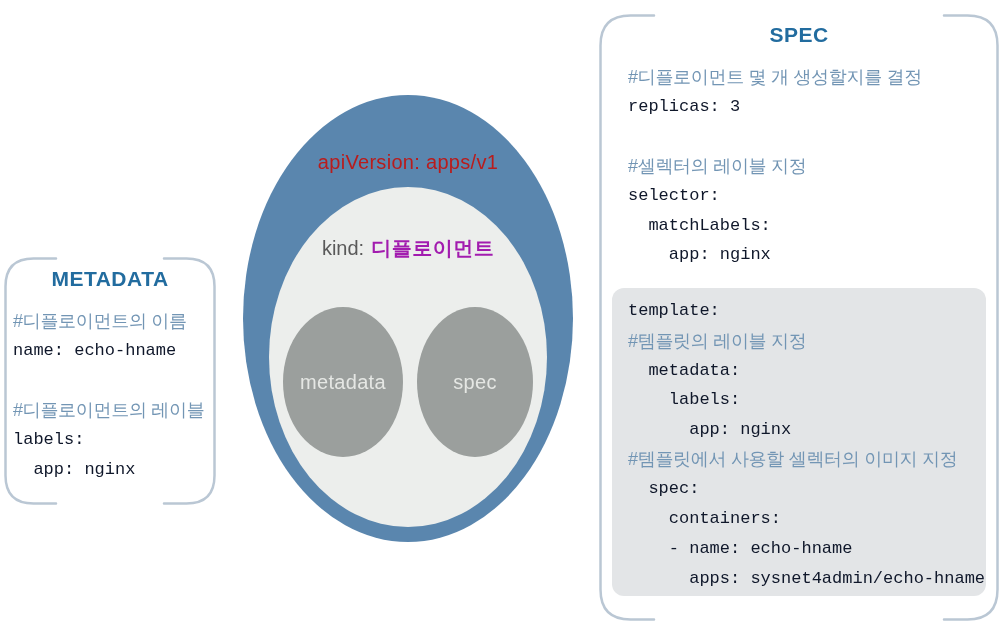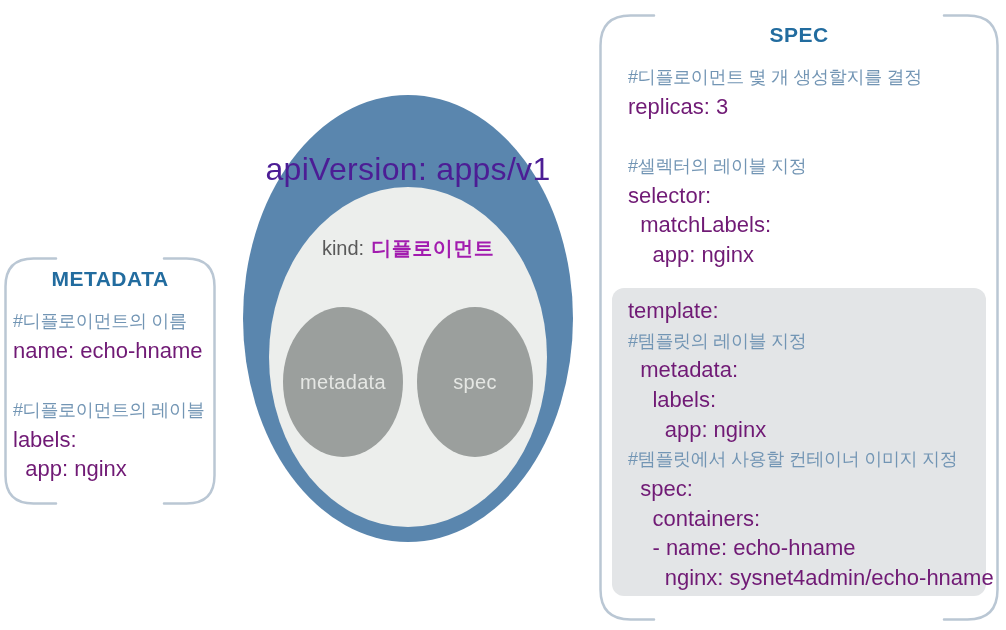--- a/index.html
+++ b/index.html
@@ -17,39 +17,39 @@
     position:absolute; left:0; right:0; text-align:center;
     font-size:21px; font-weight:700; color:#226c9f; letter-spacing:.5px;
   }
   .metadata-panel .panel-title { top:10px; }
   .spec-panel .panel-title { top:9px; }
   .lines { position:absolute; }
   .metadata-panel .lines { left:9px;  top:49px; right:2px; }
   .spec-panel .lines     { left:29px; top:48px; right:8px; }
   .line { height:29.7px; display:flex; align-items:center; white-space:pre; }
   .line.code {
-    font-family:Liberation Sans, sans-serif;
-    font-size:22px; color:#701a75;
+    font-family:Liberation Mono, monospace;
+    font-size:17px; color:#0f172a;
   }
   .line.comment { font-size:18px; color:#7295b4; letter-spacing:-0.3px; }
   .template-box {
     position:absolute; left:13px; top:274px; width:374px; height:308px;
     background:#e3e5e7; border-radius:12px; padding:8px 0 0 16px;
   }
   
   .ellipse { position:absolute; border-radius:50%; }
   .ellipse.blue  { left:243px; top:95px;  width:330px; height:447px; background:#5a86ae; }
   .ellipse.inner { left:269px; top:187px; width:278px; height:340px; background:#eceeec; }
   .ellipse.gray  { background:#9b9f9d; display:flex; align-items:center; justify-content:center; }
   .metadata-e { left:283px; top:307px; width:120px; height:150px; }
   .spec-e     { left:417px; top:307px; width:116px; height:150px; }
   .e-label { color:#e5e7e4; font-size:20px; letter-spacing:.3px; }
   .apiversion {
     position:absolute; left:243px; top:151px; width:330px; text-align:center;
-    color:#4c1d95; font-size:32px; letter-spacing:.3px;
+    color:#b91c1c; font-size:20px; letter-spacing:.3px;
   }
   .kind {
     position:absolute; left:269px; top:235px; width:278px; text-align:center;
     font-size:20px;
   }
   .kind-key { color:#595959; }
   .kind-value { color:#a21caf; font-weight:700; margin-left:7px; letter-spacing:.5px; }
 </style>
 </head>
 <body>
@@ -99,21 +99,21 @@
       <div class="line code">selector:</div>
       <div class="line code">  matchLabels:</div>
       <div class="line code">    app: nginx</div>
     </div>
     <div class="template-box">
       <div class="line code">template:</div>
       <div class="line comment">#템플릿의 레이블 지정</div>
       <div class="line code">  metadata:</div>
       <div class="line code">    labels:</div>
       <div class="line code">      app: nginx</div>
-      <div class="line comment">#템플릿에서 사용할 컨테이너 이미지 지정</div>
+      <div class="line comment">#템플릿에서 사용할 셀렉터의 이미지 지정</div>
       <div class="line code">  spec:</div>
       <div class="line code">    containers:</div>
       <div class="line code">    - name: echo-hname</div>
-      <div class="line code">      nginx: sysnet4admin/echo-hname</div>
+      <div class="line code">      apps: sysnet4admin/echo-hname</div>
     </div>
   </section>
 
 </div>
 
 </body></html>

